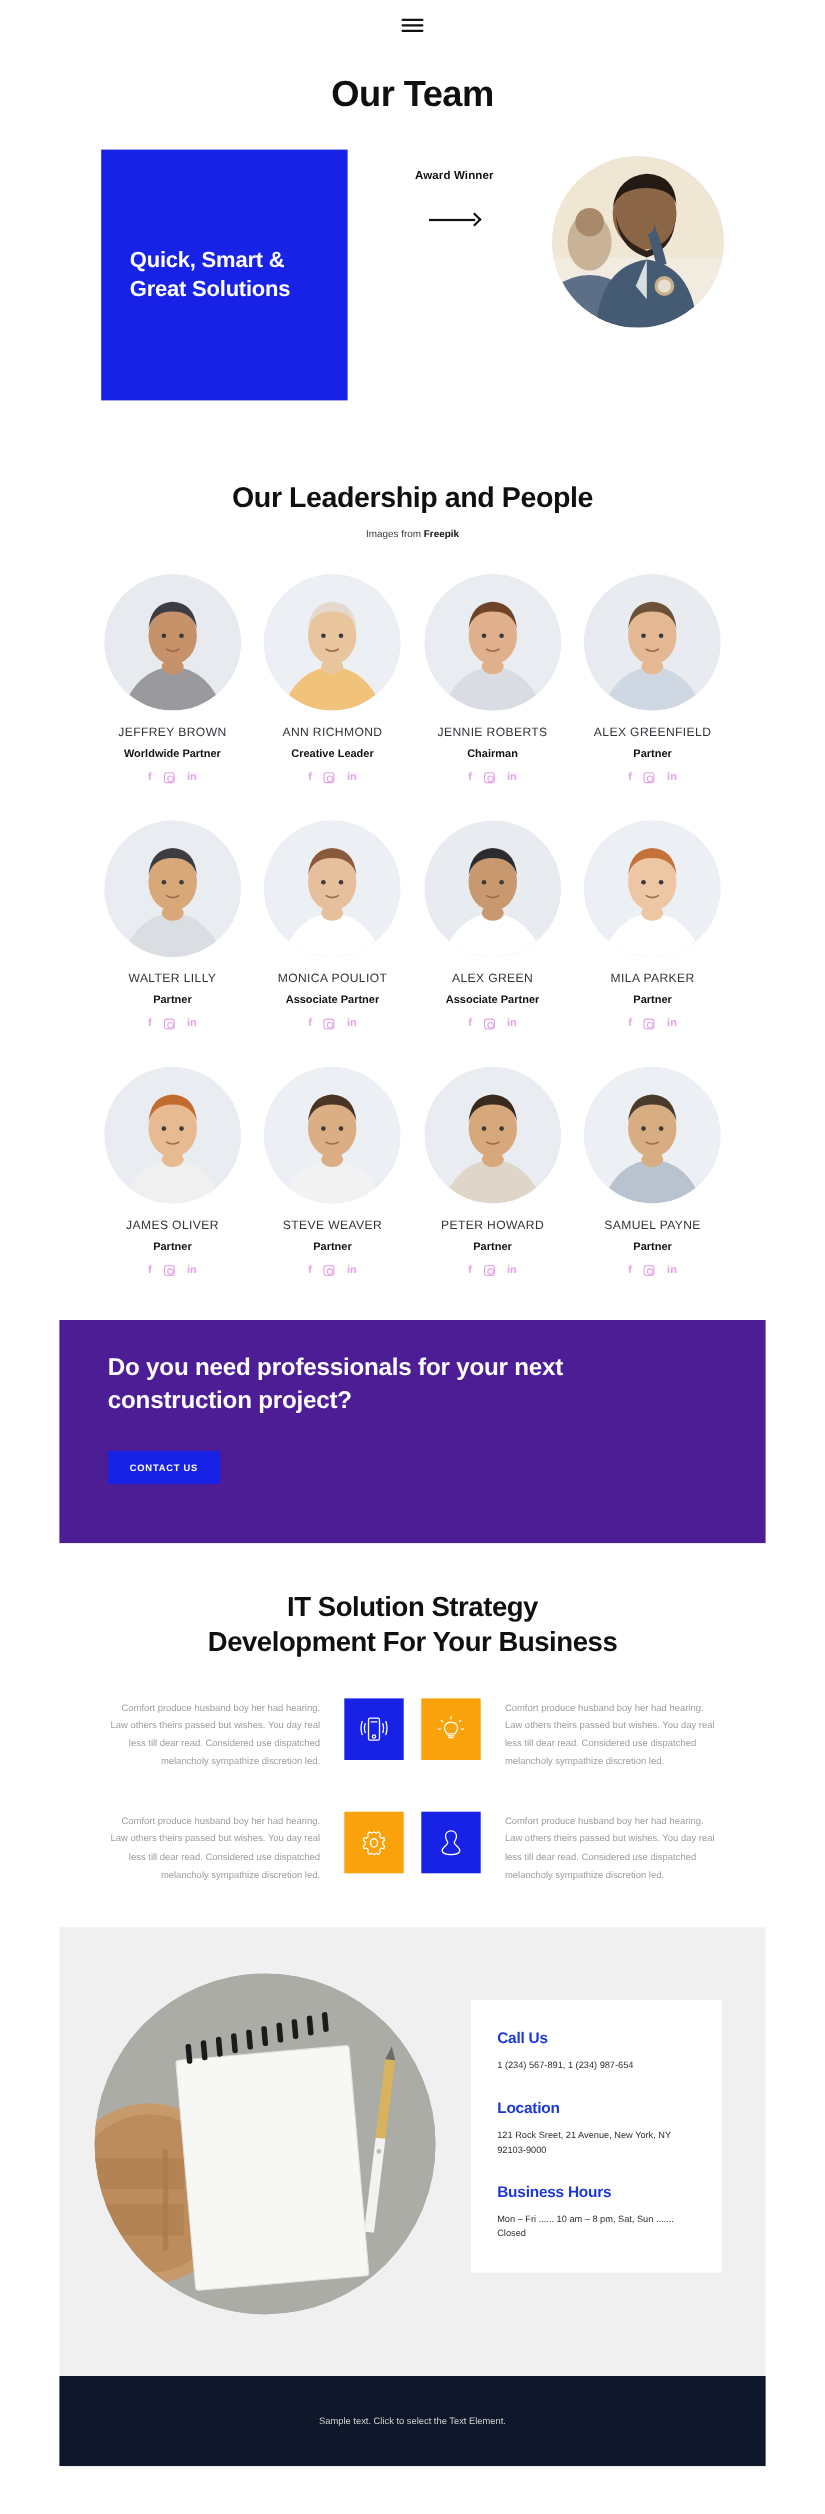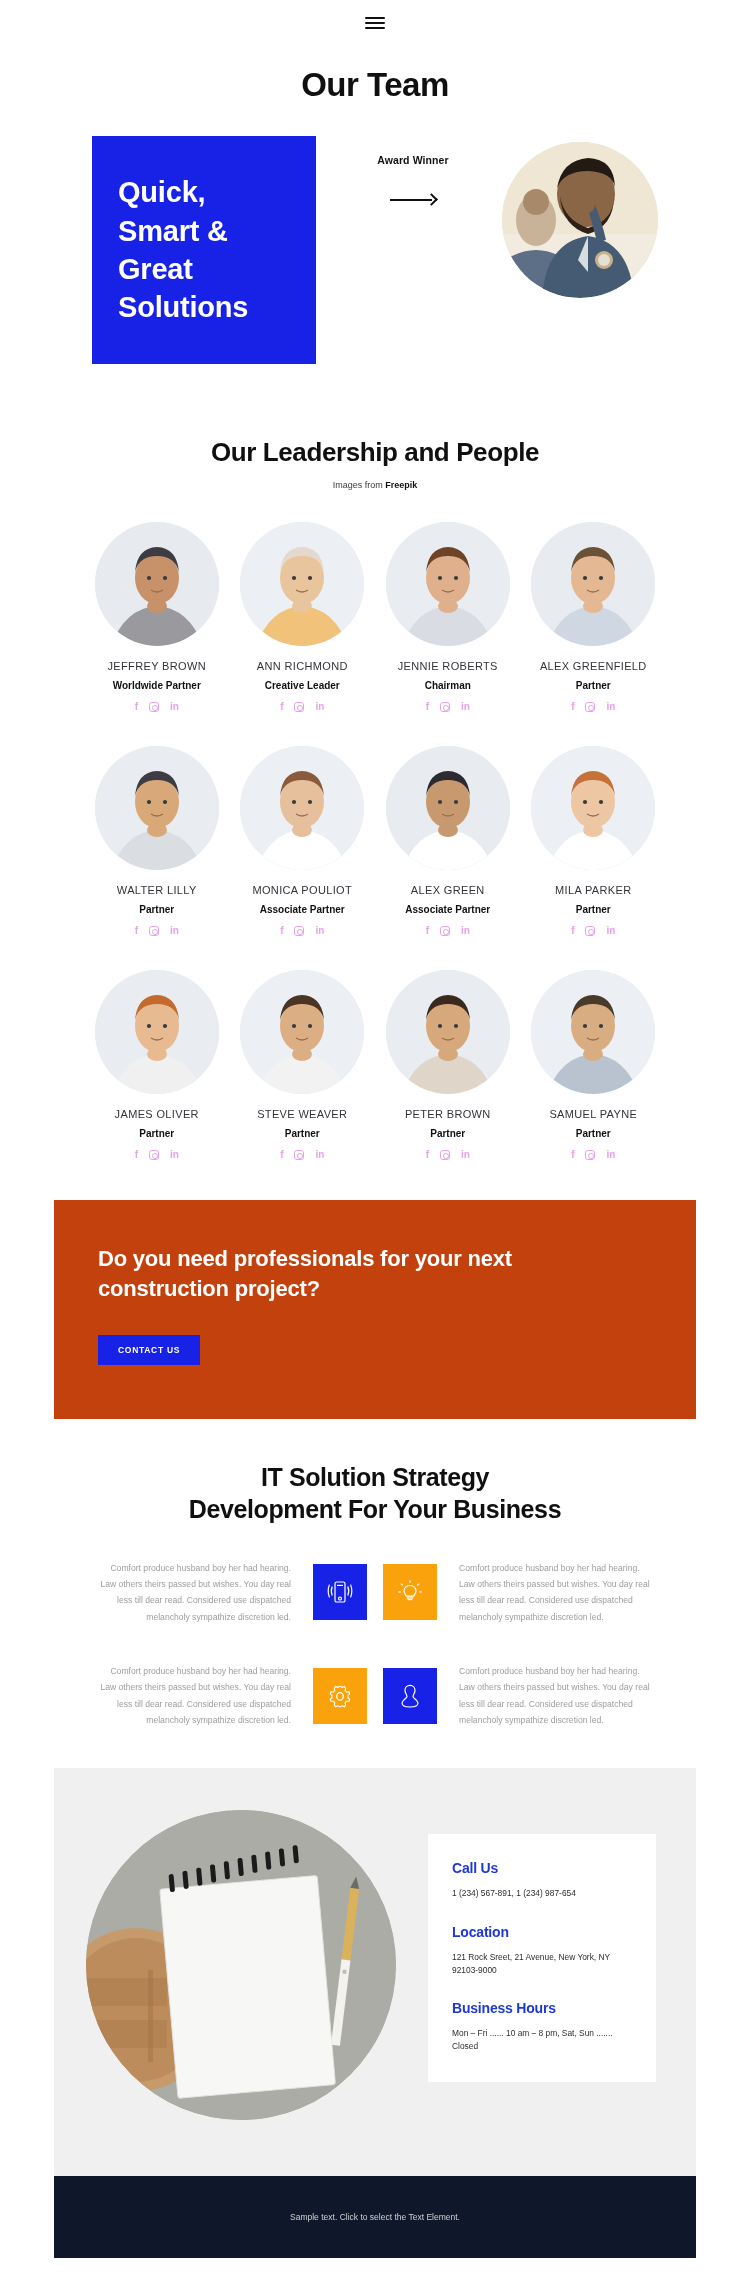--- a/index.html
+++ b/index.html
@@ -50,21 +50,21 @@
     width: 224px;
     min-width: 224px;
     height: 228px;
     background: #1722e6;
     display: flex;
     align-items: center;
     padding: 0 26px;
   }
   .blue-card h2 {
     color: #fff;
-    font-size: 29px;
+    font-size: 20px;
     font-weight: 800;
     line-height: 1.32;
     letter-spacing: -0.2px;
   }
   .hero-mid {
     flex: 1;
     padding: 18px 14px 0 22px;
     text-align: center;
   }
   .hero-mid .award {
@@ -179,22 +179,22 @@
     content: "";
     position: absolute;
     width: 4px; height: 4px;
     border: 1.2px solid #e6a2e6;
     border-radius: 50%;
     top: 1.8px; left: 1.8px;
   }
 
   
   .cta {
-    background: #c2410c;
-    padding: 44px 44px 54px;
+    background: #4c1d95;
+    padding: 28px 44px 54px;
   }
   .cta h2 {
     color: #fff;
     font-size: 22px;
     font-weight: 800;
     line-height: 1.38;
     letter-spacing: -0.2px;
     max-width: 540px;
   }
   .cta-btn {
@@ -216,21 +216,21 @@
   .solutions h2 {
     text-align: center;
     font-size: 25px;
     font-weight: 800;
     line-height: 1.3;
     letter-spacing: -0.4px;
     color: #101010;
   }
   .feat-row {
     display: flex;
-    align-items: center;
+    align-items: flex-start;
     padding: 0 44px;
     margin-top: 34px;
     gap: 0;
   }
   .feat-row + .feat-row { margin-top: 38px; }
   .feat-text {
     flex: 1;
     font-size: 8.6px;
     line-height: 1.9;
     color: #9d9d9d;
@@ -636,21 +636,21 @@
                 <rect width="124" height="124" fill="#e9ecf0"></rect>
                 <path d="M16 124 Q30 86 62 84 Q94 86 108 124 Z" fill="#dfd6c9"></path>
                 <ellipse cx="62" cy="56" rx="22" ry="26" fill="#d7a87c"></ellipse>
                 <path d="M40 50 Q42 26 62 25 Q82 26 84 50 Q80 34 62 34 Q44 34 40 50 Z" fill="#3a2a1d"></path>
                 <ellipse cx="62" cy="84" rx="10" ry="7" fill="#d7a87c"></ellipse>
                 <circle cx="54" cy="56" r="2.1" fill="#3a3a3a"></circle>
                 <circle cx="70" cy="56" r="2.1" fill="#3a3a3a"></circle>
                 <path d="M56 68 Q62 72 68 68" stroke="#9d6a4e" stroke-width="1.4" fill="none"></path>
               </g>
             </svg></div>
-          <div class="nm">PETER BROWN</div>
+          <div class="nm">PETER HOWARD</div>
           <div class="role">Partner</div>
           <div class="socials">
             <span class="si">f</span>
             <span class="si-ig"></span>
             <span class="si">in</span>
           </div>
         </div>
         <div class="member">
           <div class="ava"><svg width="124" height="124" viewBox="0 0 124 124">
               <defs>

